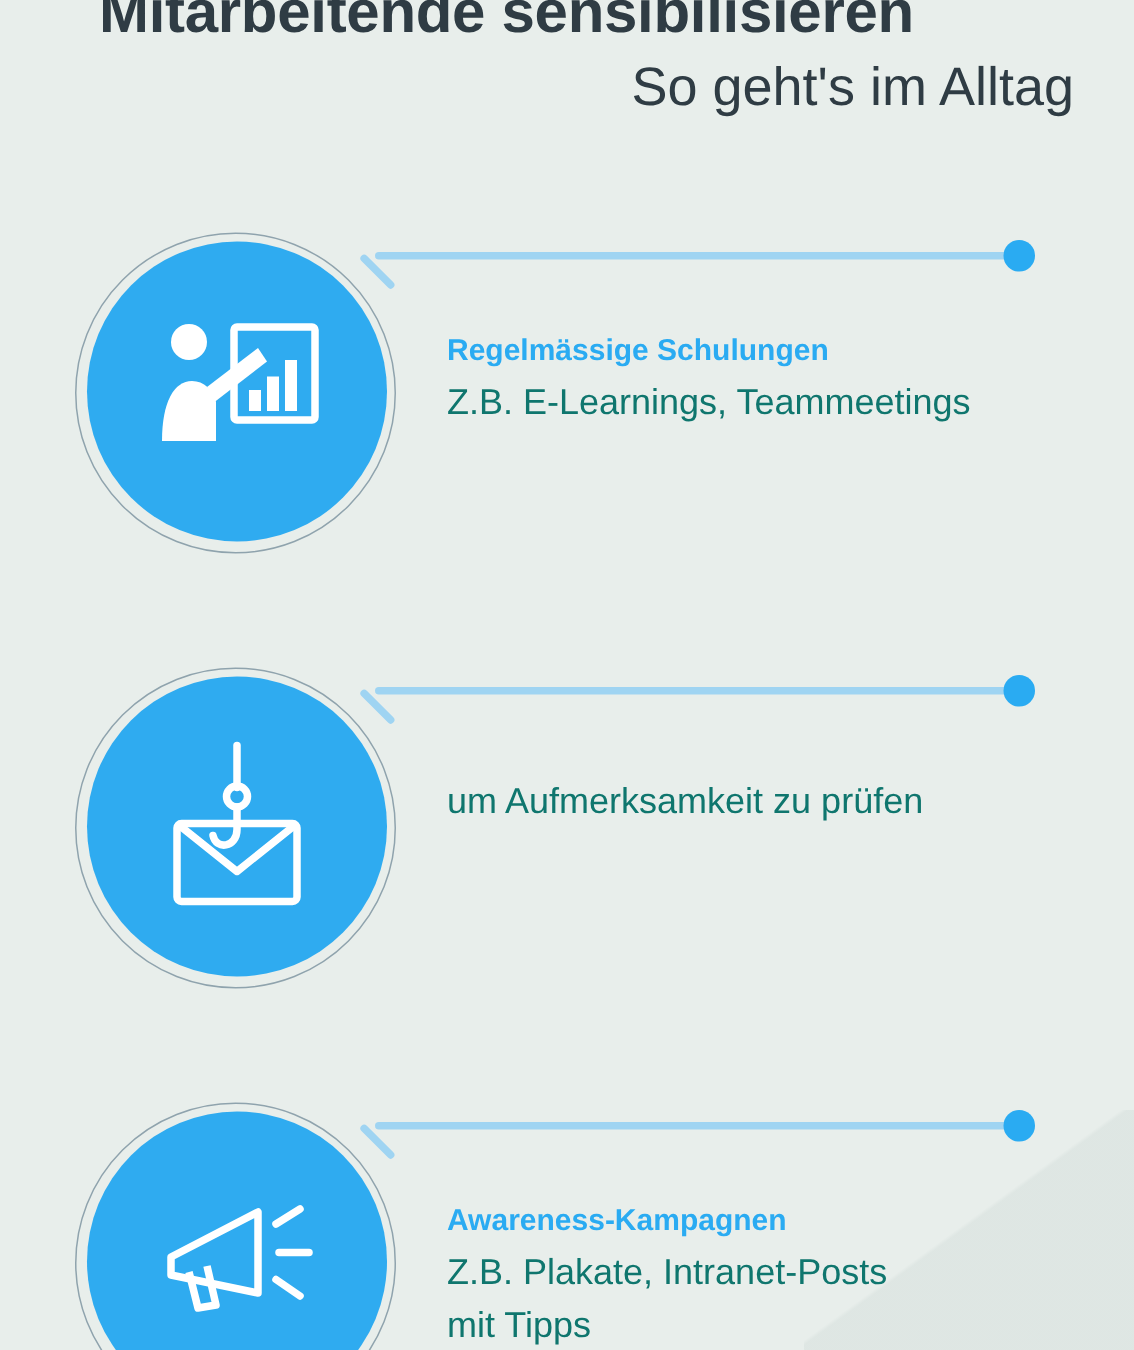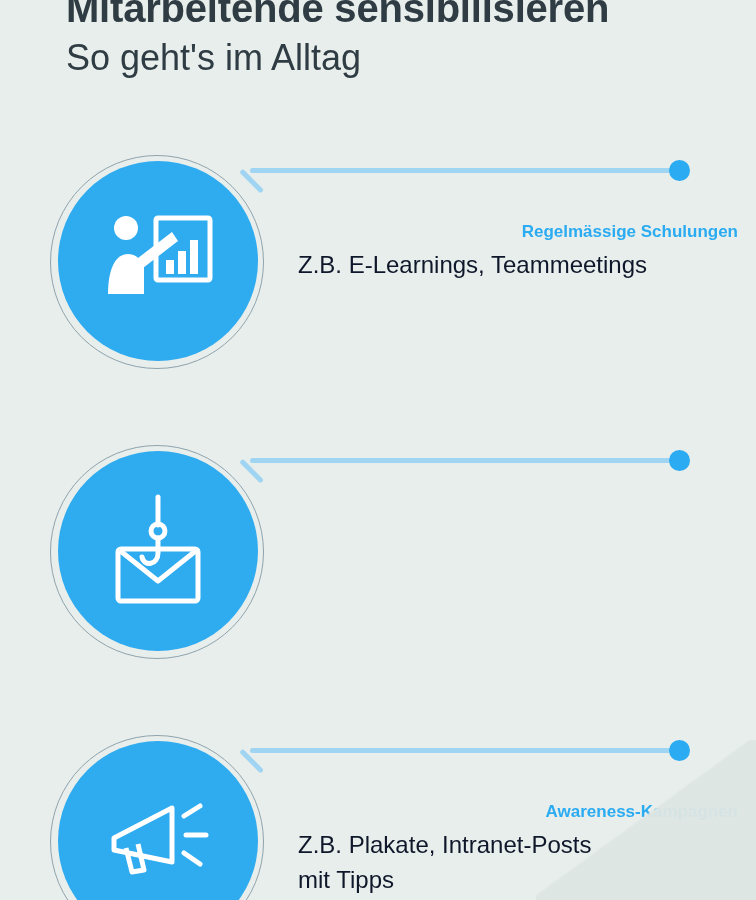--- a/index.html
+++ b/index.html
@@ -47,20 +47,21 @@
     margin: 0;
     white-space: nowrap;
   }
   .subtitle {
     font-size: 36px;
     font-weight: normal;
     color: #2f3c44;
     line-height: 1.15;
     margin: 6px 0 0 0;
     white-space: nowrap;
+    text-align: right;
   }
 
   .item {
     position: absolute;
     left: 0;
     width: 756px;
     height: 300px;
   }
   .item-1 { top: 130px; }
   .item-2 { top: 420px; }
@@ -140,31 +141,30 @@
     justify-content: center;
   }
 
   .text-block {
     position: absolute;
     left: 298px;
     top: 92px;
     width: 440px;
   }
   .item-heading {
-    font-size: 17px;
+    font-size: 20px;
     font-weight: bold;
     color: #2aabf2;
     margin: 0;
     line-height: 1.2;
     white-space: nowrap;
-    text-align: right;
   }
   .item-desc {
     font-size: 24px;
-    color: #0f172a;
+    color: #0f766e;
     margin: 6px 0 0 0;
     line-height: 1.45;
   }
   .item-desc div { white-space: nowrap; }
 </style>
 </head>
 <body>
 
 <div class="canvas">
 
@@ -223,20 +223,21 @@
           <circle cx="60" cy="40" r="7" fill="none" stroke="#ffffff" stroke-width="5"></circle>
           <path d="M60 47 L60 62 C60 74 46 76 44 66" stroke="#ffffff" stroke-width="5" fill="none" stroke-linecap="round"></path>
 
           <rect x="20" y="58" width="80" height="52" rx="3" fill="none" stroke="#ffffff" stroke-width="5"></rect>
           <path d="M20 58 L60 90 L100 58" fill="none" stroke="#ffffff" stroke-width="5" stroke-linejoin="round"></path>
         </svg>
       </div>
     </div>
     <div class="text-block">
       <div class="item-desc">
+        <div>um Aufmerksamkeit zu prüfen</div>
       </div>
     </div>
   </div>
 
   <div class="item item-3">
     <div class="connector">
       <div class="conn-elbow"></div>
       <div class="conn-line-h"></div>
       <div class="conn-dot"></div>
     </div>

